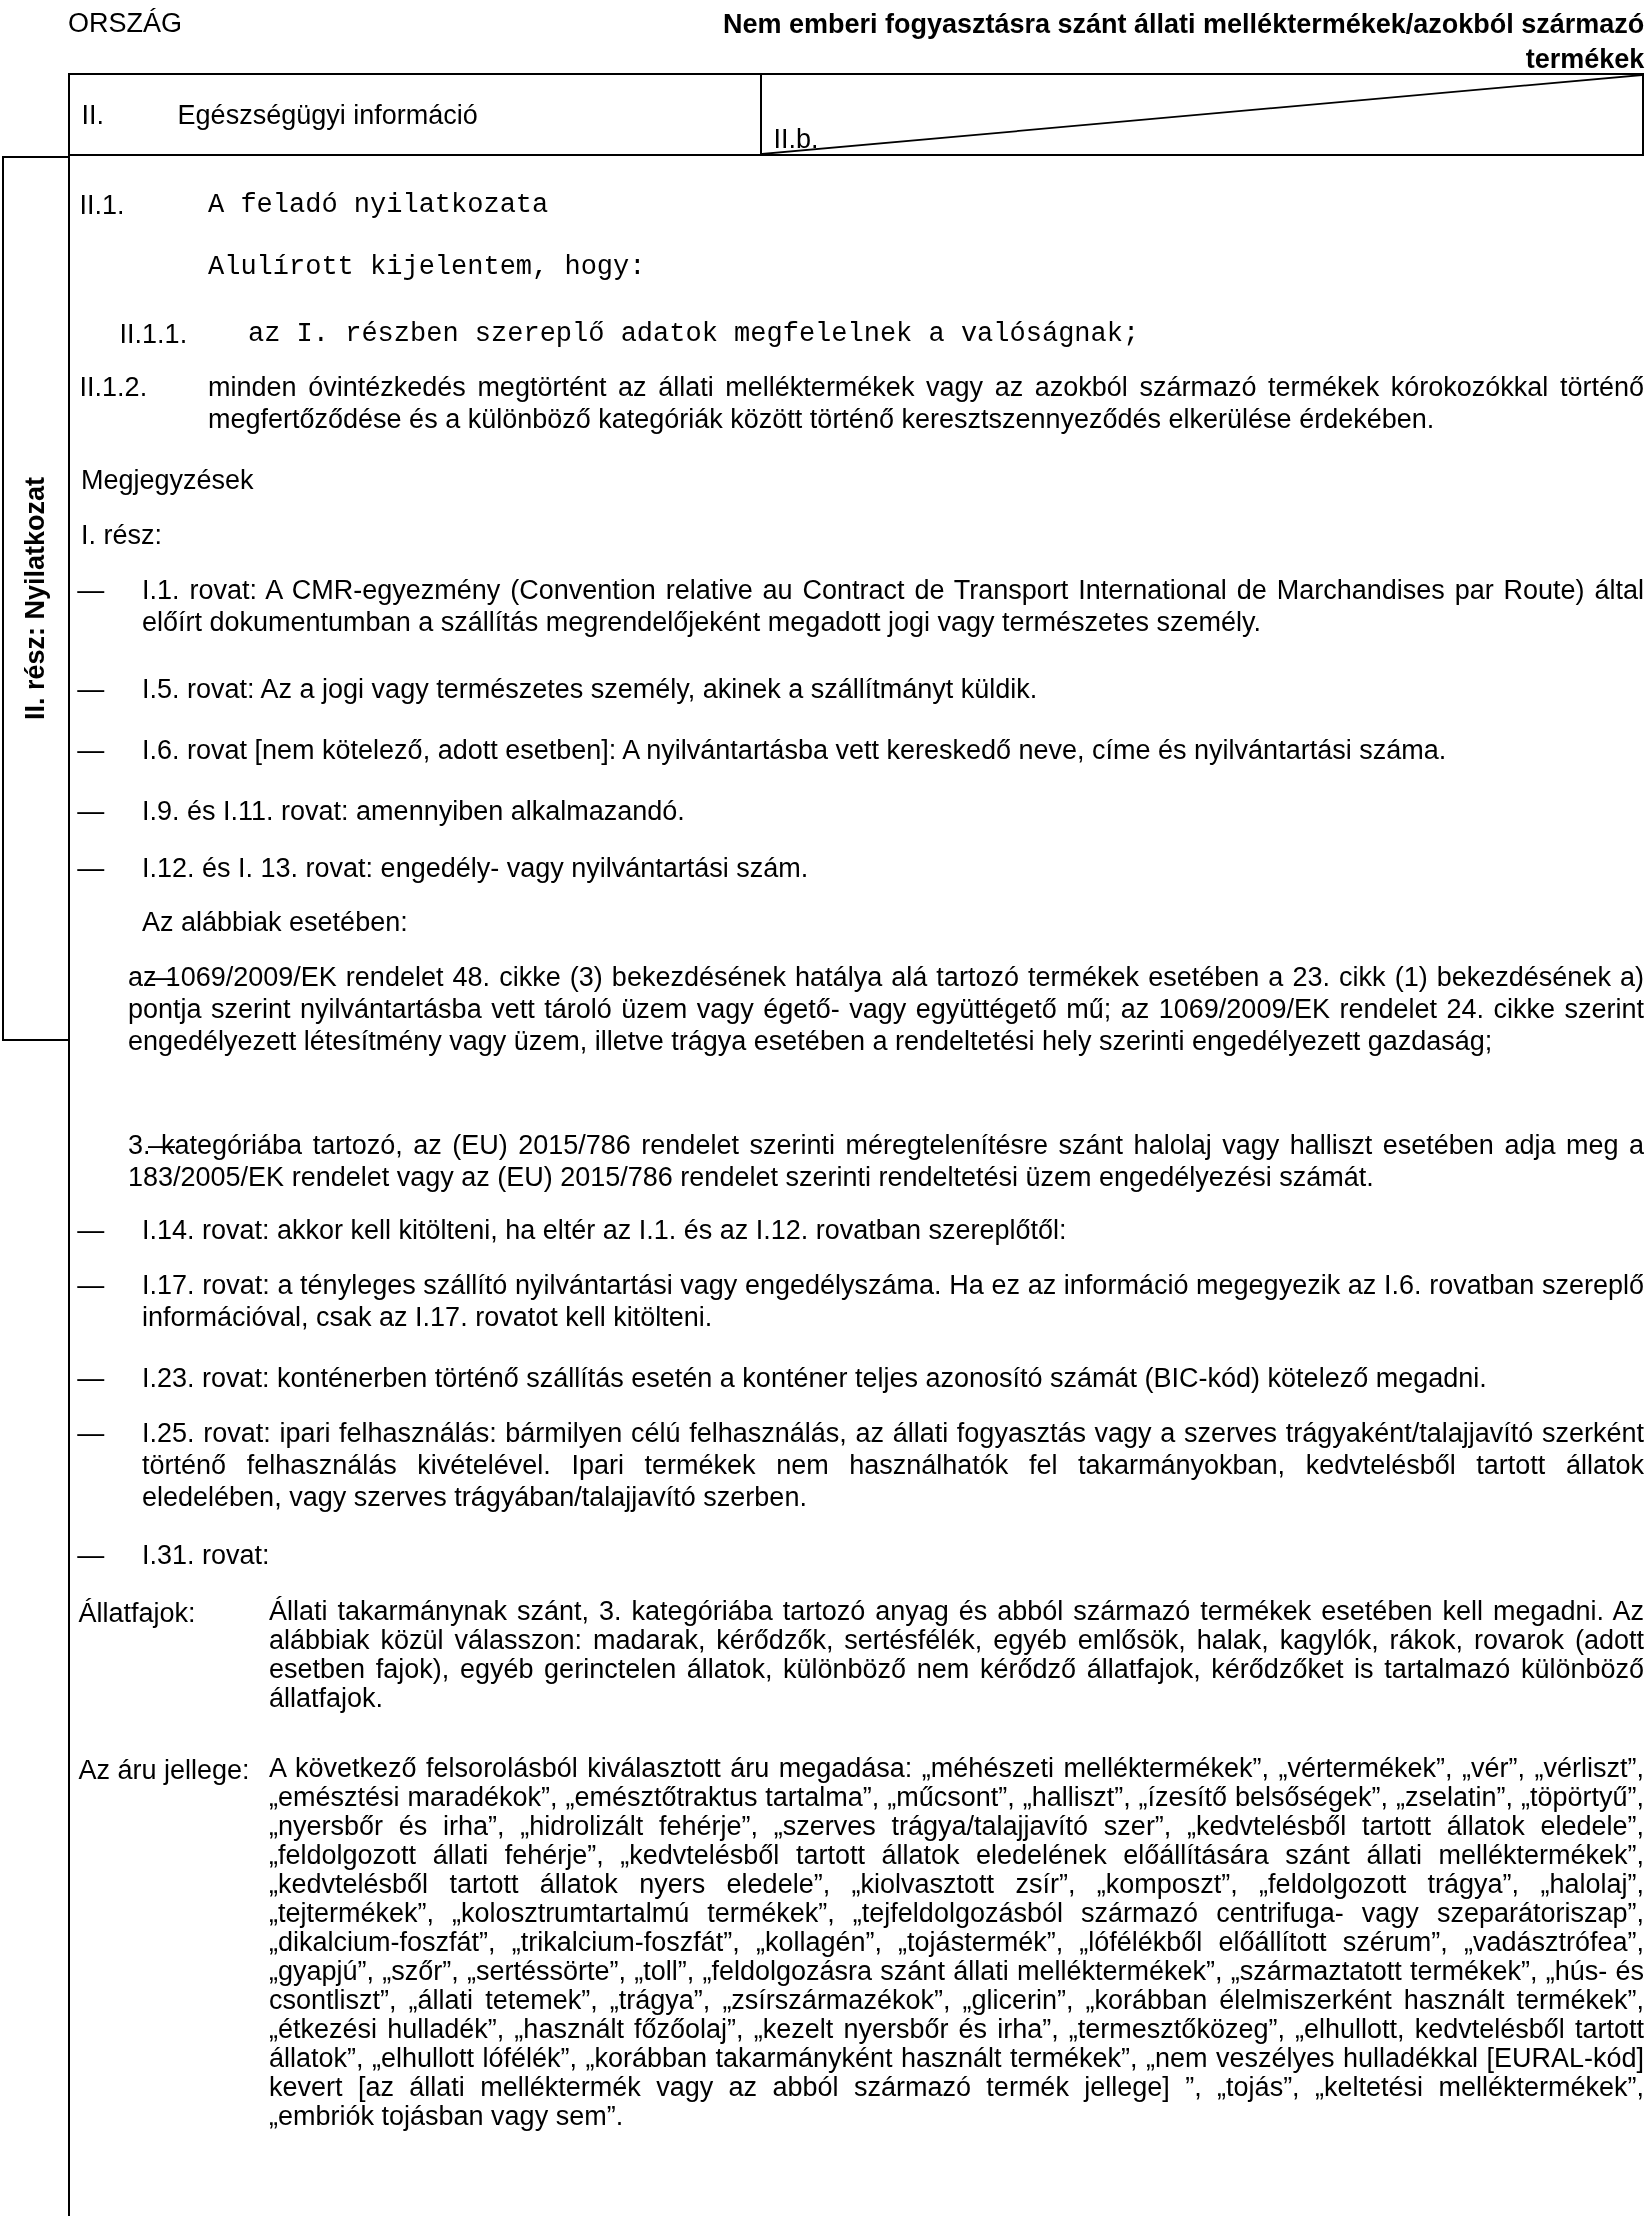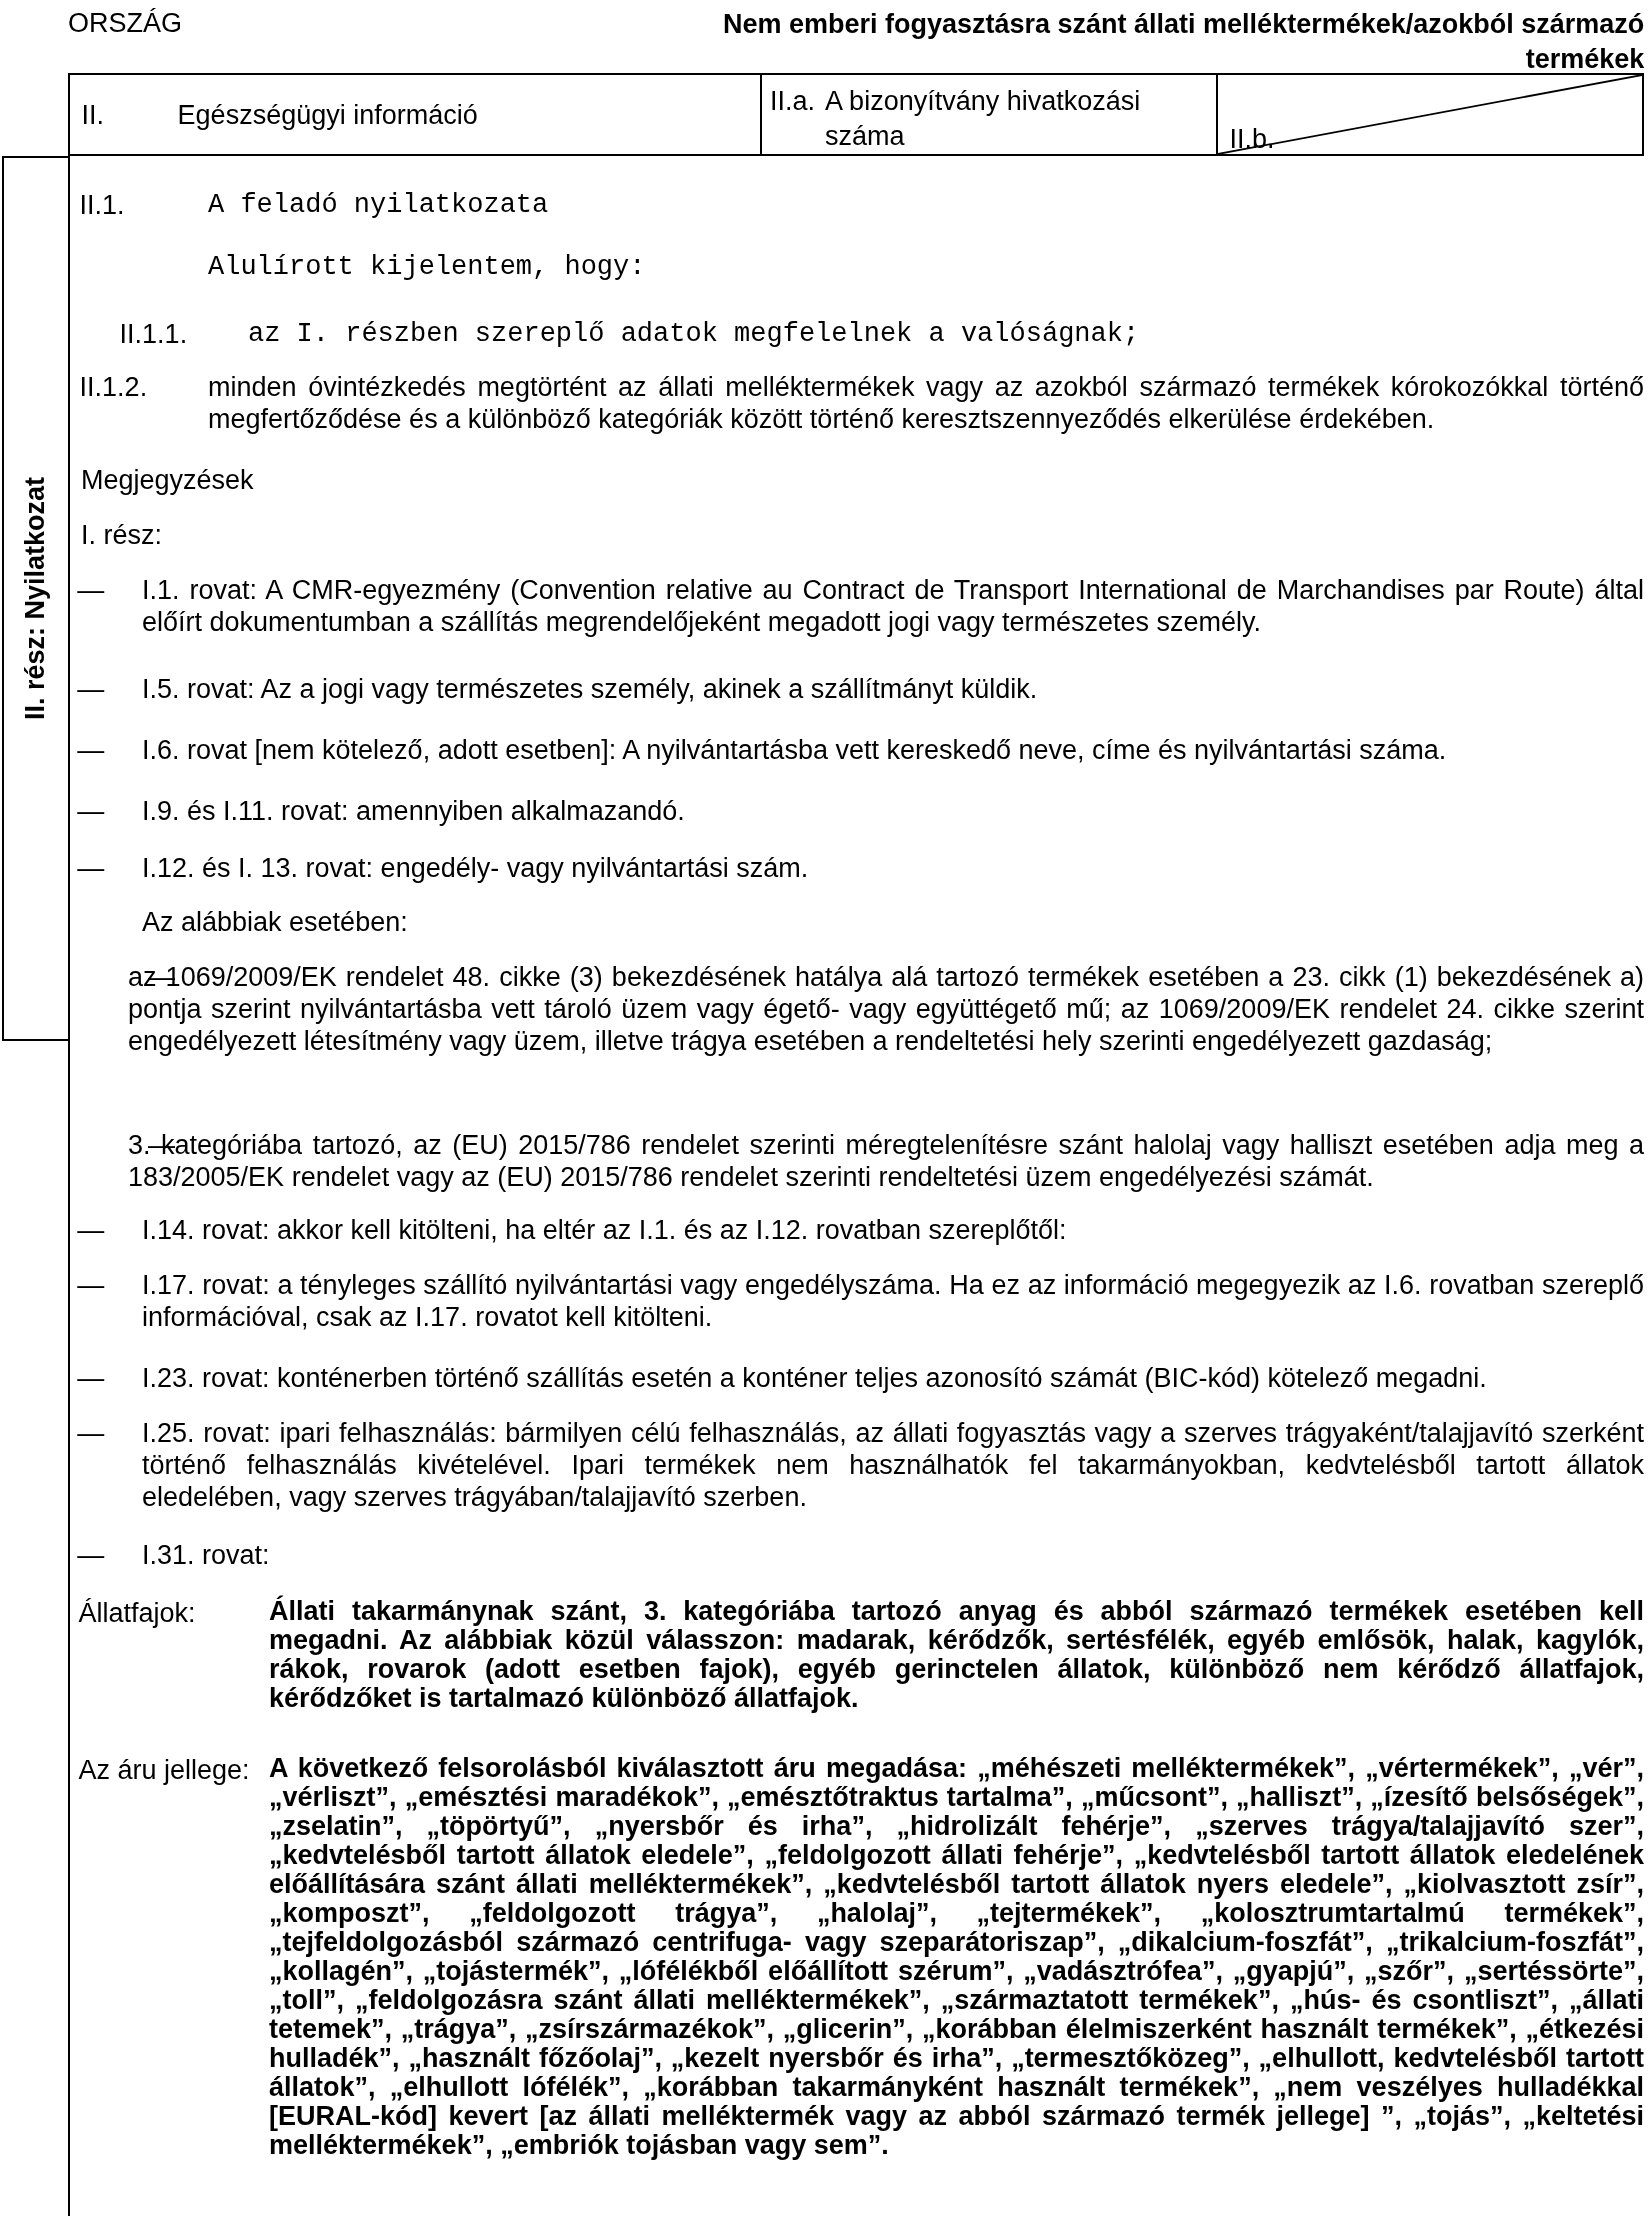--- a/index.html
+++ b/index.html
@@ -82,36 +82,32 @@
 
   .dash-row .dash  { position:absolute; left:9.3px; top:0; }
   .dash-row .dtext { margin-left:74px; text-align:justify; }
   .dash-row.nested .dash  { left:80px; }
   .dash-row.nested .dtext { margin-left:60px; }
   .dash-row .oneline { text-align:left; }
 
   .case-intro div { margin-left:74px; }
 
   .def-row .dlabel { position:absolute; left:10.5px; top:0; white-space:nowrap; }
-  .def-row .dbody  { margin-left:201px; text-align:justify; line-height:29px;font-weight:bold; }
+  .def-row .dbody  { margin-left:201px; text-align:justify; line-height:29px; }
 </style>
 </head>
 <body>
 
 <div id="country-label">ORSZÁG</div>
 <div id="page-title">Nem emberi fogyasztásra szánt állati melléktermékek/azokból származó termékek</div>
 
 <div id="header-table">
   <div class="cell" id="cell-health">
     <span class="tnum">II.</span>
     <span>Egészségügyi információ</span>
-  </div>
-  <div class="cell" id="cell-ref">
-    <span class="tnum">II.a.</span>
-    <span class="reflabel">A bizonyítvány hivatkozási száma</span>
   </div>
   <div class="cell" id="cell-iib">
     <span class="tnum">II.b.</span>
     <svg viewBox="0 0 727 135" preserveAspectRatio="none">
       <line x1="0" y1="135" x2="727" y2="0" stroke="#000" stroke-width="3"></line>
     </svg>
   </div>
 </div>
 
 <div id="part-band">

